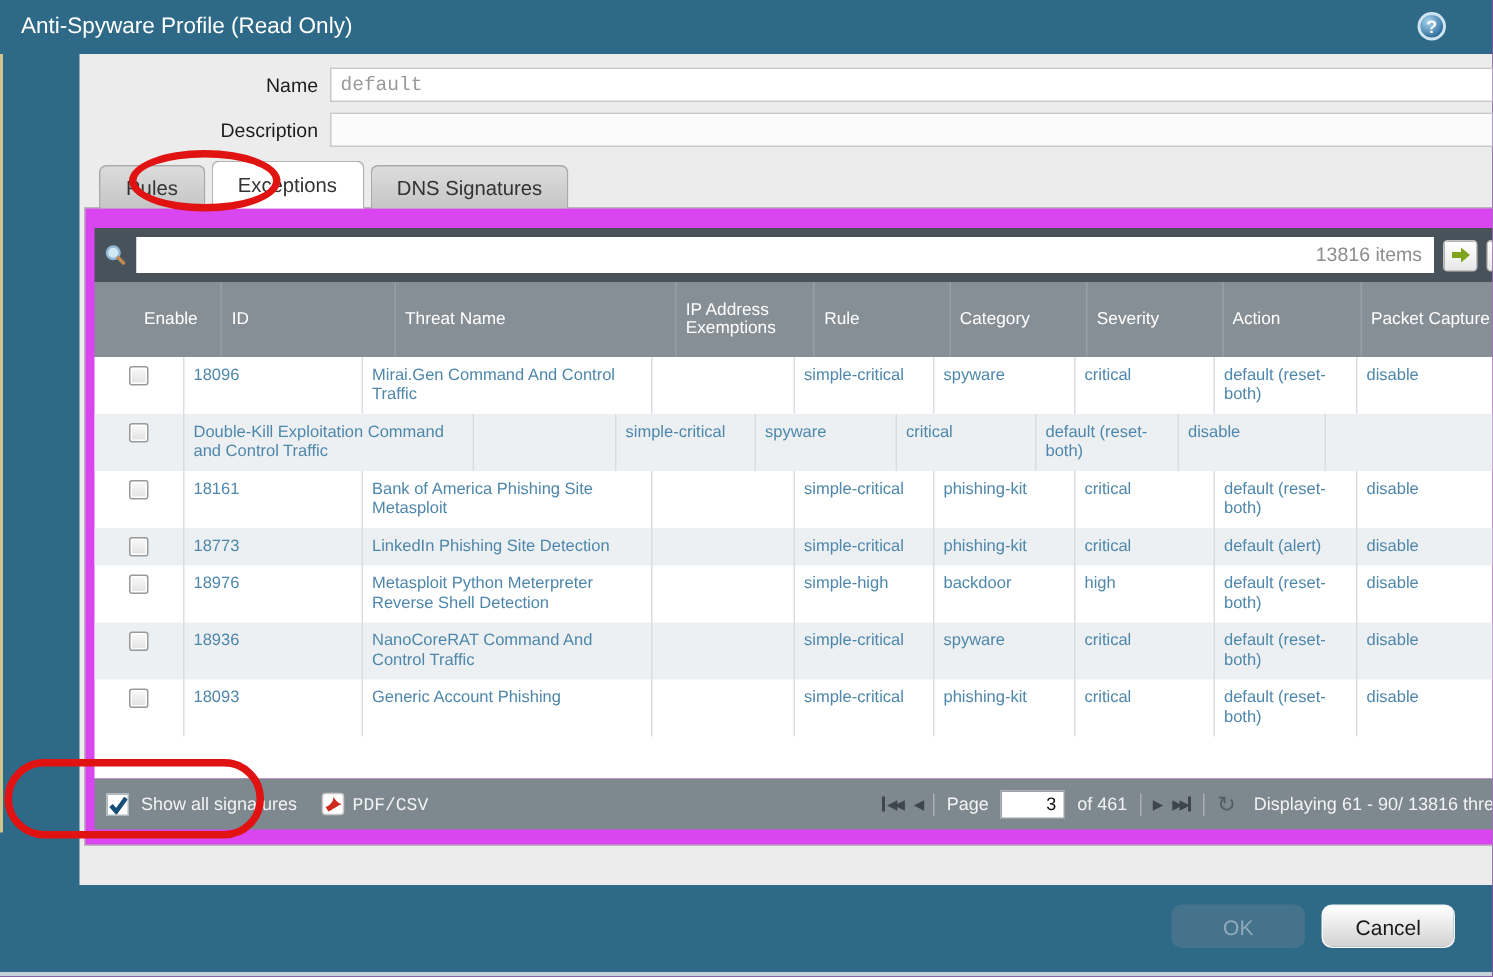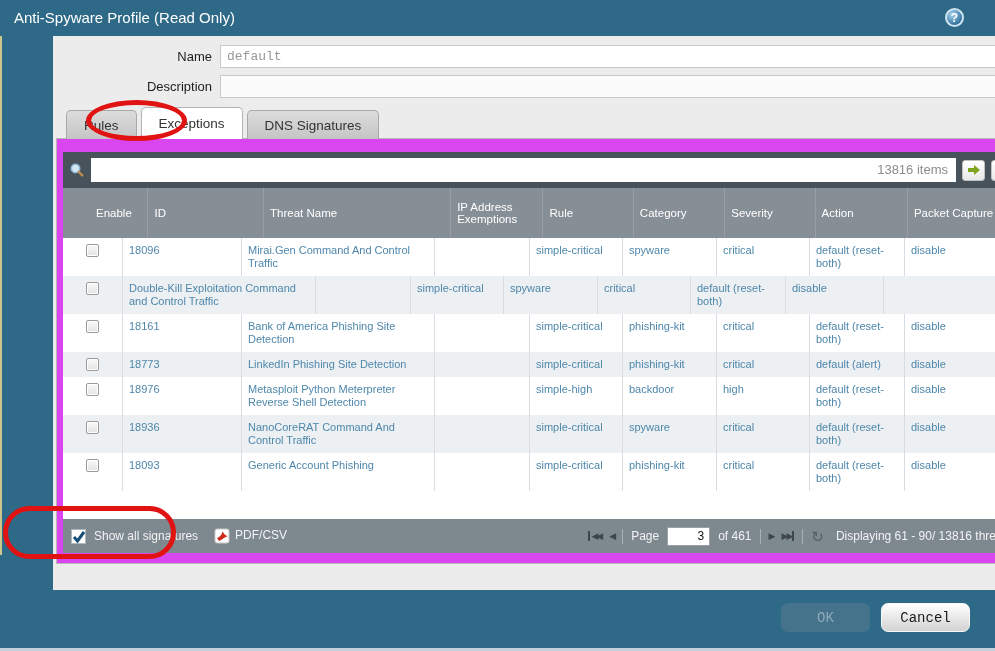--- a/index.html
+++ b/index.html
@@ -78,34 +78,34 @@
   .chev.up { transform:rotate(45deg) translate(1px,1px); }
   .chev.down { transform:rotate(225deg) translate(1px,1px); }
   .sc-thumb { position:absolute; left:2px; top:22px; width:12px; height:70px; background:#c9c9c9; cursor:grab; }
 
   
   .tfoot { position:absolute; left:6px; top:380px; width:957px; height:34px; background:#7e888f;
     display:flex; align-items:center; padding:0 8px; color:#f2f3f4; font-size:12px; }
   .cbx-checked { width:15px; height:15px; background:#fff; border:1px solid #aeb8bf; display:flex; align-items:center;
     justify-content:center; cursor:pointer; margin-right:8px; }
   .show-all-lbl { margin-right:16px; cursor:pointer; }
-  .pdfcsv { display:flex; align-items:flex-start; gap:4px; cursor:pointer; }
+  .pdfcsv { display:flex; align-items:flex-end; gap:4px; cursor:pointer;font-family:Liberation Mono, monospace; }
   .pager { display:flex; align-items:center; gap:8px; margin-left:auto; }
   .pg-btn { color:#3e454b; font-size:9px; letter-spacing:-2px; cursor:pointer; line-height:10px; }
   .pg-first { border-left:2px solid #3e454b; padding-left:1px; }
   .pg-last { border-right:2px solid #3e454b; padding-right:1px; letter-spacing:-2px; }
   .pg-sep { width:1px; height:15px; background:#a9afb5; }
   .page-input { width:43px; height:19px; border:1px solid #9aa0a5; background:#fff; font-size:12px; text-align:right;
     padding:1px 5px; color:#111; font-family:"Liberation Sans",sans-serif; }
   .refresh { font-size:15px; color:#545d64; cursor:pointer; line-height:15px; }
   .displaying { margin-left:4px; }
 
   
   .btn { position:absolute; top:603px; width:89px; height:29px; border-radius:7px; font-size:14px;
-    font-family:Liberation Mono, monospace; cursor:pointer; }
+    font-family:Liberation Sans, sans-serif; cursor:pointer; }
   .btn-ok { left:781px; background:#46738c; border:none; color:#8fa9ba; }
   .btn-cancel { left:881px; background:linear-gradient(#ffffff,#d2d2d2); border:1px solid #f6f6f6; color:#1a1a1a; }
 
   .bottom-line { position:absolute; left:0; bottom:0; width:100%; height:3px; background:#c3d2da; }
 
   
   .oval { position:absolute; border:5px solid #e01212; pointer-events:none; z-index:50; }
   .oval-tab { left:86px; top:100px; width:101px; height:41px; border-radius:50%; }
   .oval-show { left:3px; top:506px; width:173px; height:53px; border-radius:27px; }
 </style>
@@ -194,21 +194,21 @@
             <div class="tcell col-cat">spyware</div>
             <div class="tcell col-sev">critical</div>
             <div class="tcell col-act">default (reset-both)</div>
             <div class="tcell col-pc">disable</div>
           </div>
           <div class="trow">
             <div class="tcell c-en col-enable">
               <span class="cbx"></span>
             </div>
             <div class="tcell col-id">18161</div>
-            <div class="tcell col-threat">Bank of America Phishing Site Detection</div>
+            <div class="tcell col-threat">Bank of America Phishing Site Metasploit</div>
             <div class="tcell col-ip"></div>
             <div class="tcell col-rule">simple-critical</div>
             <div class="tcell col-cat">phishing-kit</div>
             <div class="tcell col-sev">critical</div>
             <div class="tcell col-act">default (reset-both)</div>
             <div class="tcell col-pc">disable</div>
           </div>
           <div class="trow alt">
             <div class="tcell c-en col-enable">
               <span class="cbx"></span>

